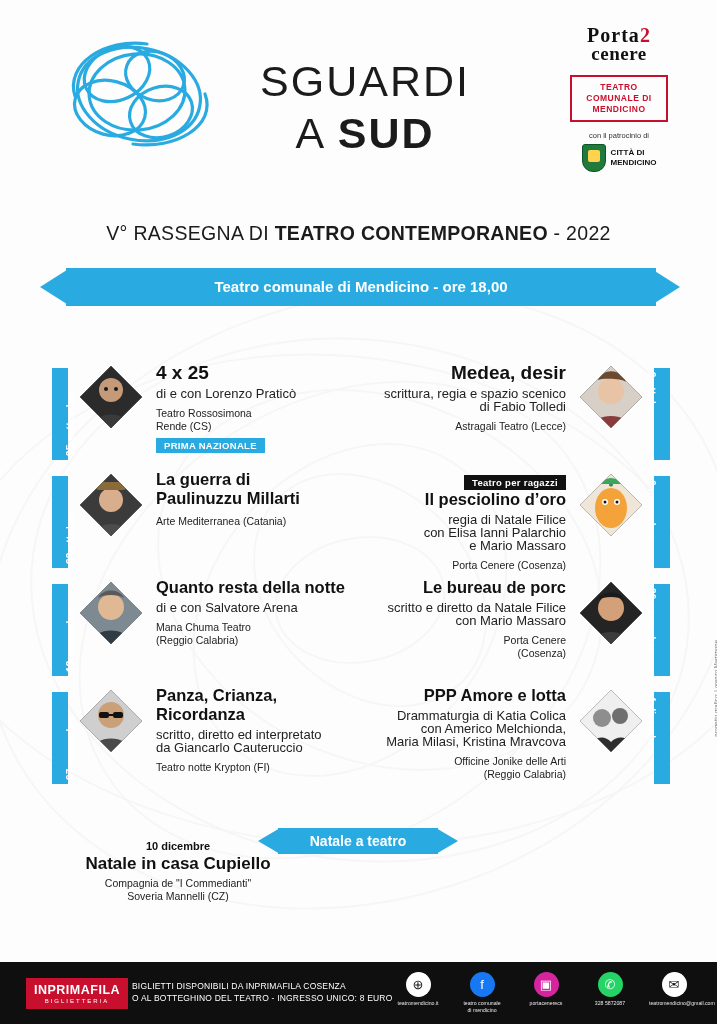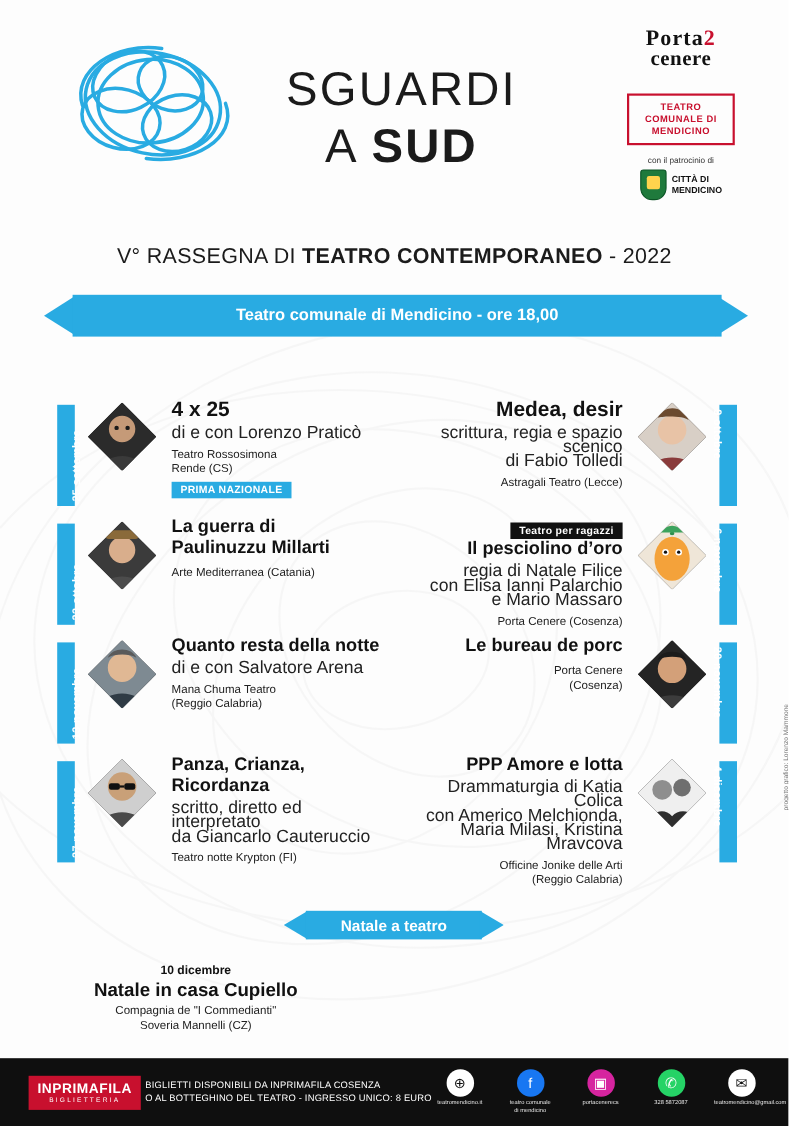--- a/index.html
+++ b/index.html
@@ -22,21 +22,21 @@
   .logo-scribble{position:absolute;left:55px;top:34px;width:180px;height:120px;}
   .logo-scribble svg{width:100%;height:100%;}
 
   .title-block{position:absolute;left:225px;top:60px;width:280px;text-align:center;}
   .title-line1{font-size:43px;letter-spacing:2px;font-weight:400;color:#1b1b1b;line-height:1;}
   .title-line2{font-size:43px;letter-spacing:2px;color:#1b1b1b;line-height:1.15;margin-top:6px;}
   .title-line2 b{font-weight:bold;}
 
   
   .logos{position:absolute;right:28px;top:24px;width:140px;text-align:center;}
-  .logo-porta{display:block;margin:0 auto 20px auto;}
+  .logo-porta{display:block;margin:0 auto 10px auto;}
   .logo-porta .pc-top{font-family:"Liberation Serif",serif;font-weight:bold;font-size:20px;color:#111;letter-spacing:1px;}
   .logo-porta .pc-top span.red{color:#c8102e;}
   .logo-porta .pc-bottom{font-family:"Liberation Serif",serif;font-weight:bold;font-size:19px;color:#111;margin-top:-4px;letter-spacing:.5px;}
   .logo-teatro{border:2px solid #c8102e;color:#c8102e;font-weight:bold;font-size:8.5px;line-height:11px;padding:5px 4px;width:86px;margin:6px auto 0 auto;letter-spacing:.5px;text-align:center;}
   .patrocinio{font-size:7.5px;color:#333;margin-top:9px;}
   .logo-citta{display:flex;align-items:center;justify-content:center;gap:5px;margin-top:4px;}
   .crest{width:22px;height:26px;background:#1f7a3c;border:1px solid #0c5526;border-radius:3px 3px 11px 11px;position:relative;}
   .crest:after{content:"";position:absolute;left:5px;top:5px;width:12px;height:12px;background:#ffd34d;border-radius:2px;}
   .citta-txt{font-size:8px;font-weight:bold;color:#111;line-height:10px;text-align:left;}
 
@@ -69,33 +69,33 @@
   .left .datestrip{left:0;}
   .left .photo{left:28px;}
   .left .txt{position:absolute;left:104px;top:2px;width:200px;text-align:left;}
 
   .right .datestrip{right:0;}
   .right .photo{right:28px;}
   .right .txt{position:absolute;right:104px;top:2px;width:200px;text-align:right;}
 
   .show-title{font-size:16.5px;font-weight:bold;color:#111;line-height:19px;}
   .show-title.big{font-size:19px;line-height:21px;}
-  .show-sub{font-size:16px;color:#222;line-height:13px;margin-top:4px;}
+  .show-sub{font-size:13px;color:#222;line-height:13px;margin-top:4px;}
   .show-co{font-size:10.5px;color:#222;line-height:13px;margin-top:7px;}
   .badge{display:inline-block;background:#29ABE2;color:#fff;font-size:9.5px;font-weight:bold;padding:2px 8px;margin-top:5px;letter-spacing:.3px;}
   .badge.dark{background:#111;}
 
   
   .natale-wrap{position:absolute;top:828px;left:258px;width:200px;height:26px;}
   .natale-bar{position:absolute;left:20px;top:0;width:160px;height:26px;background:#29ABE2;}
   .natale-bar .txt{color:#fff;font-weight:bold;font-size:14px;line-height:26px;text-align:center;}
   .n-arrow-l{position:absolute;left:0;top:0;width:22px;height:26px;background:#29ABE2;clip-path:polygon(100% 0,100% 100%,0 50%);}
   .n-arrow-r{position:absolute;right:0;top:0;width:22px;height:26px;background:#29ABE2;clip-path:polygon(0 0,0 100%,100% 50%);}
 
-  .xmas{position:absolute;top:876px;left:0;width:712px;display:flex;}
+  .xmas{position:absolute;top:840px;left:0;width:712px;display:flex;}
   .xmas .x-col{width:50%;text-align:center;}
   .x-date{font-size:11px;font-weight:bold;color:#111;}
   .x-title{font-size:17px;font-weight:bold;color:#111;margin-top:2px;line-height:20px;}
   .x-sub{font-size:10.5px;color:#222;margin-top:3px;line-height:13px;}
 
   
   .footer{position:absolute;left:0;bottom:0;width:717px;height:62px;background:#0f0f0f;color:#fff;}
   .fl-logo{position:absolute;left:26px;top:16px;background:#c8102e;color:#ffffff;font-weight:bold;font-size:12.5px;
     padding:5px 8px;letter-spacing:.5px;}
   .fl-logo .sub{display:block;font-size:6px;font-weight:normal;letter-spacing:2px;text-align:center;margin-top:1px;}
@@ -305,20 +305,22 @@
         <div class="photo">
           <svg class="ph-inner" viewBox="0 0 62 62">
               <rect width="62" height="62" fill="#242424"></rect>
               <circle cx="31" cy="26" r="13" fill="#d3a079"></circle>
               <path d="M18 18 C20 8 42 8 44 18 C38 14 24 14 18 18 Z" fill="#1b1b1b"></path>
               <path d="M10 62 C14 46 48 46 52 62 Z" fill="#3c3c3c"></path>
             </svg>
         </div>
         <div class="txt">
           <div class="show-title">Le bureau de porc</div>
+          <div class="show-sub" style="white-space:pre-line">scritto e diretto da Natale Filice
+con Mario Massaro</div>
           <div class="show-co" style="white-space:pre-line">Porta Cenere
 (Cosenza)</div>
         </div>
       </div>
     </div>
 
     <div class="row">
       <div class="col-left left">
         <div class="datestrip">
             <span>27 novembre</span>

